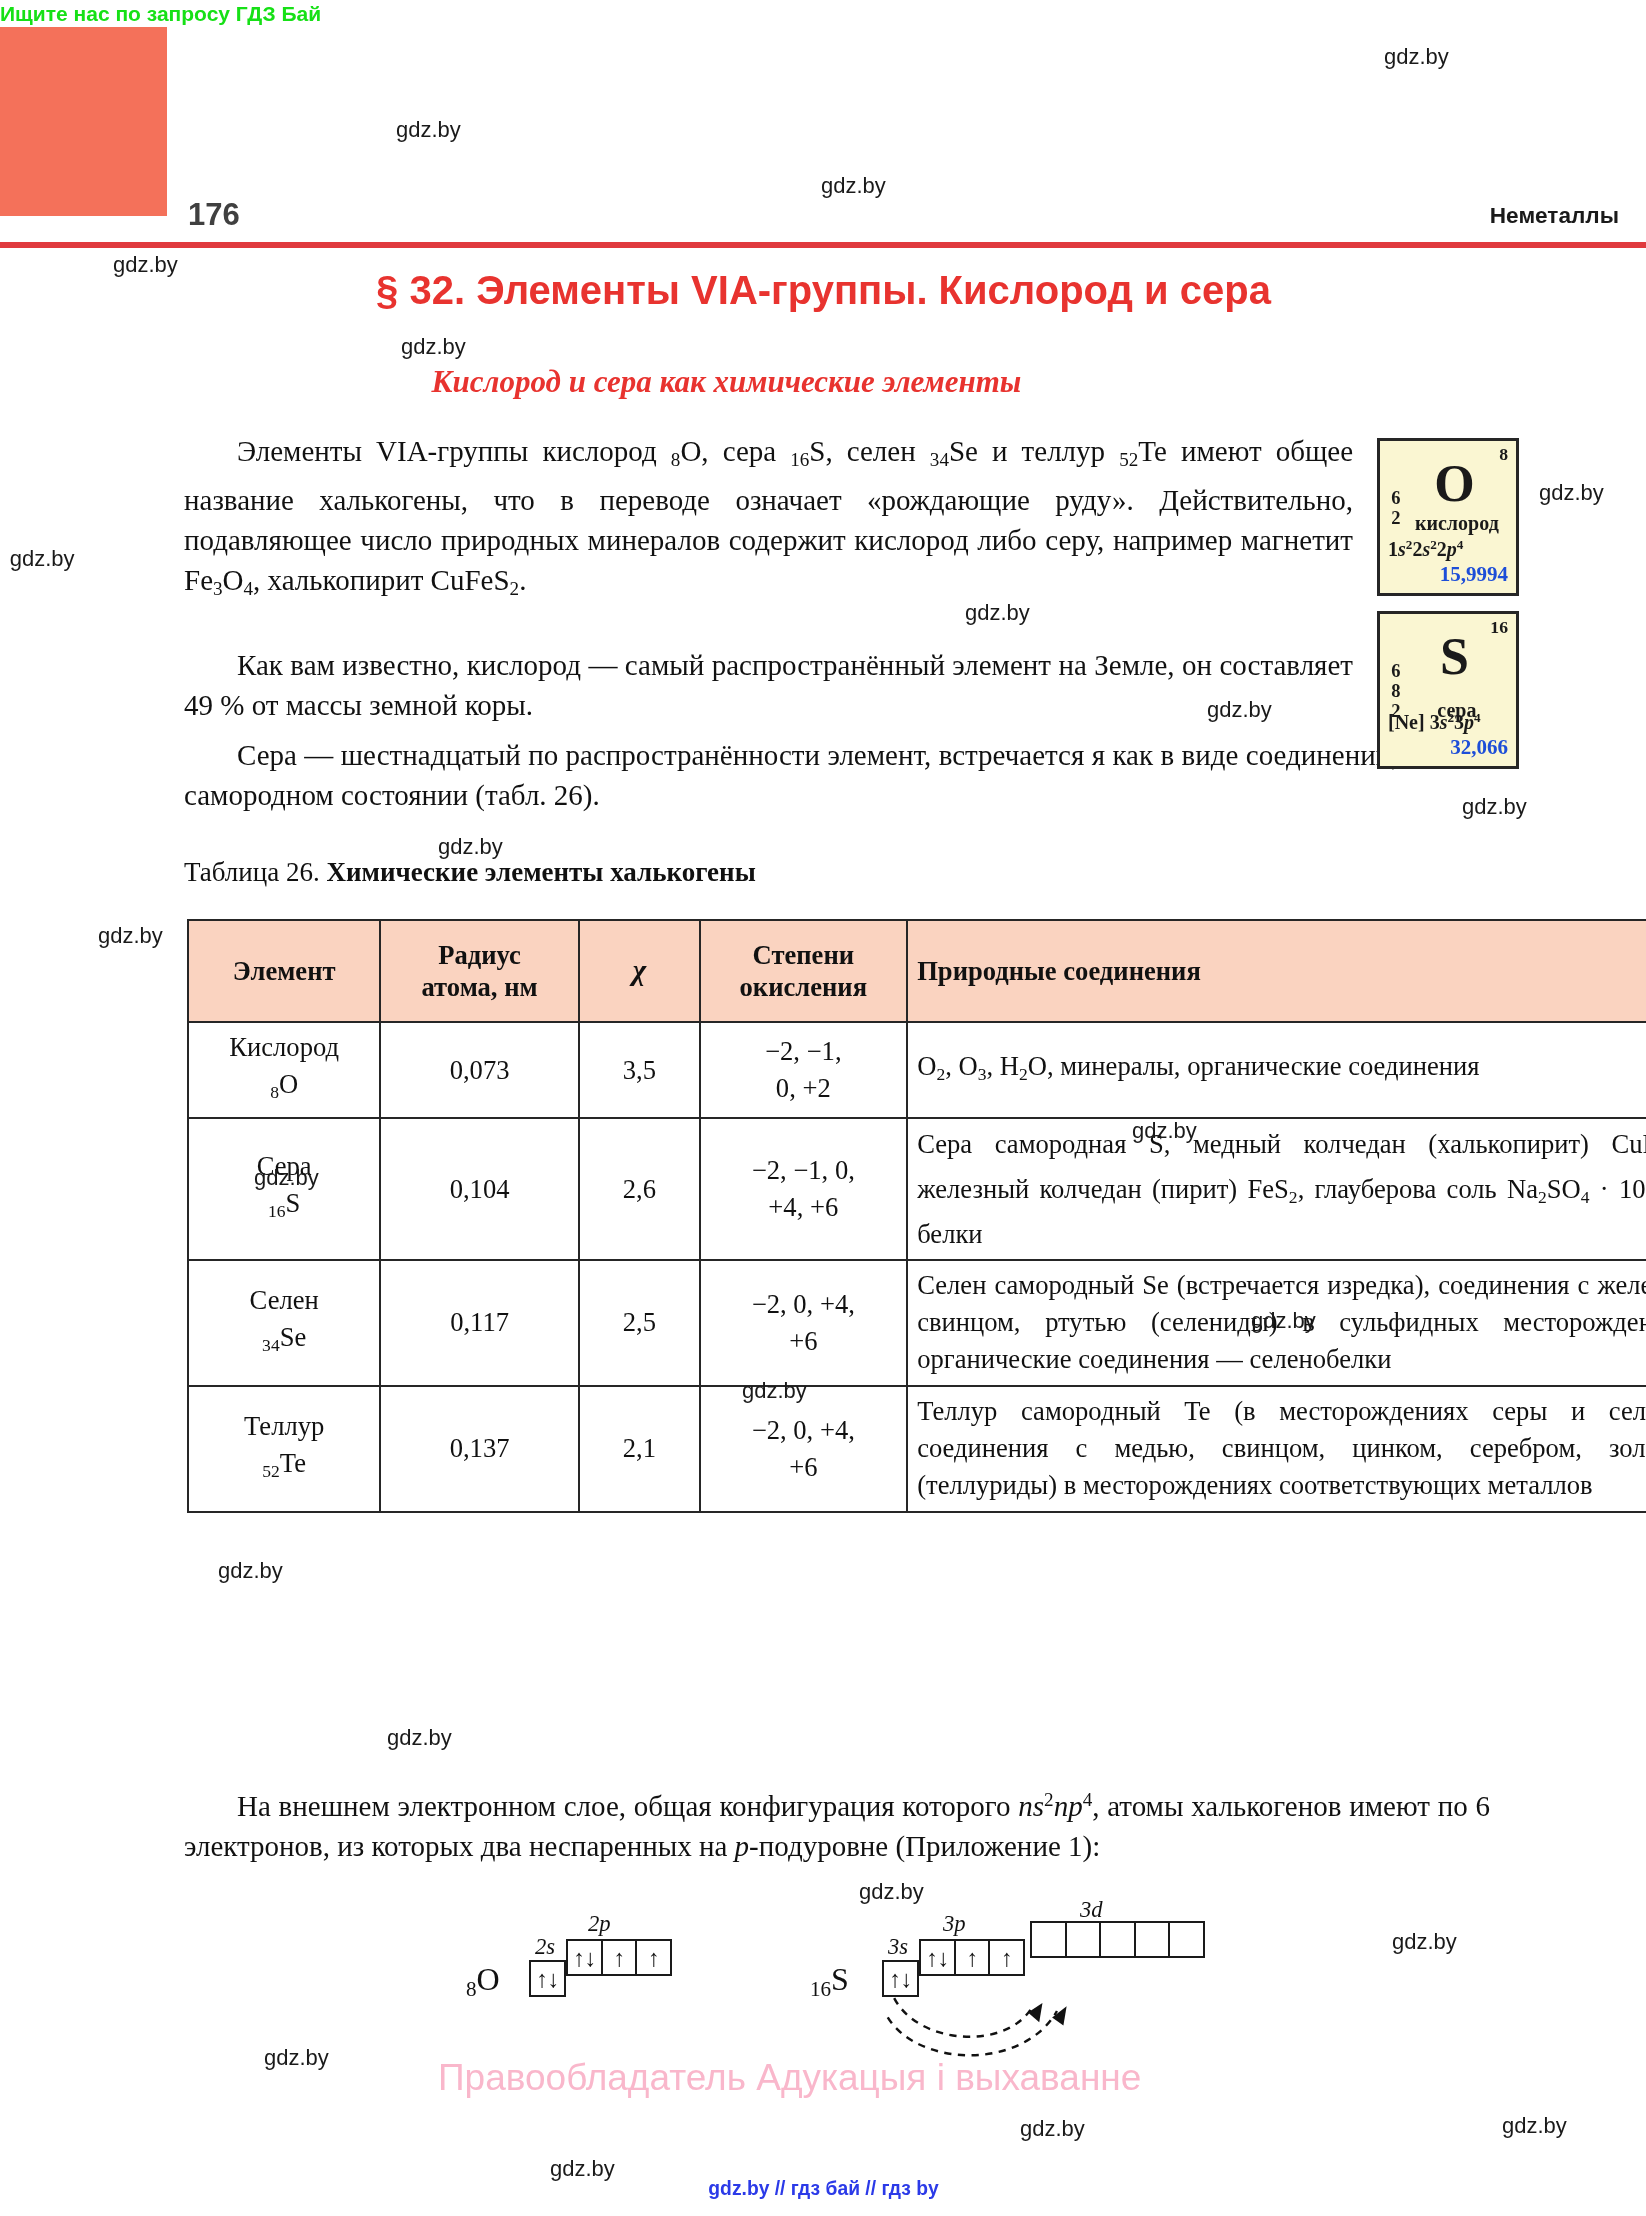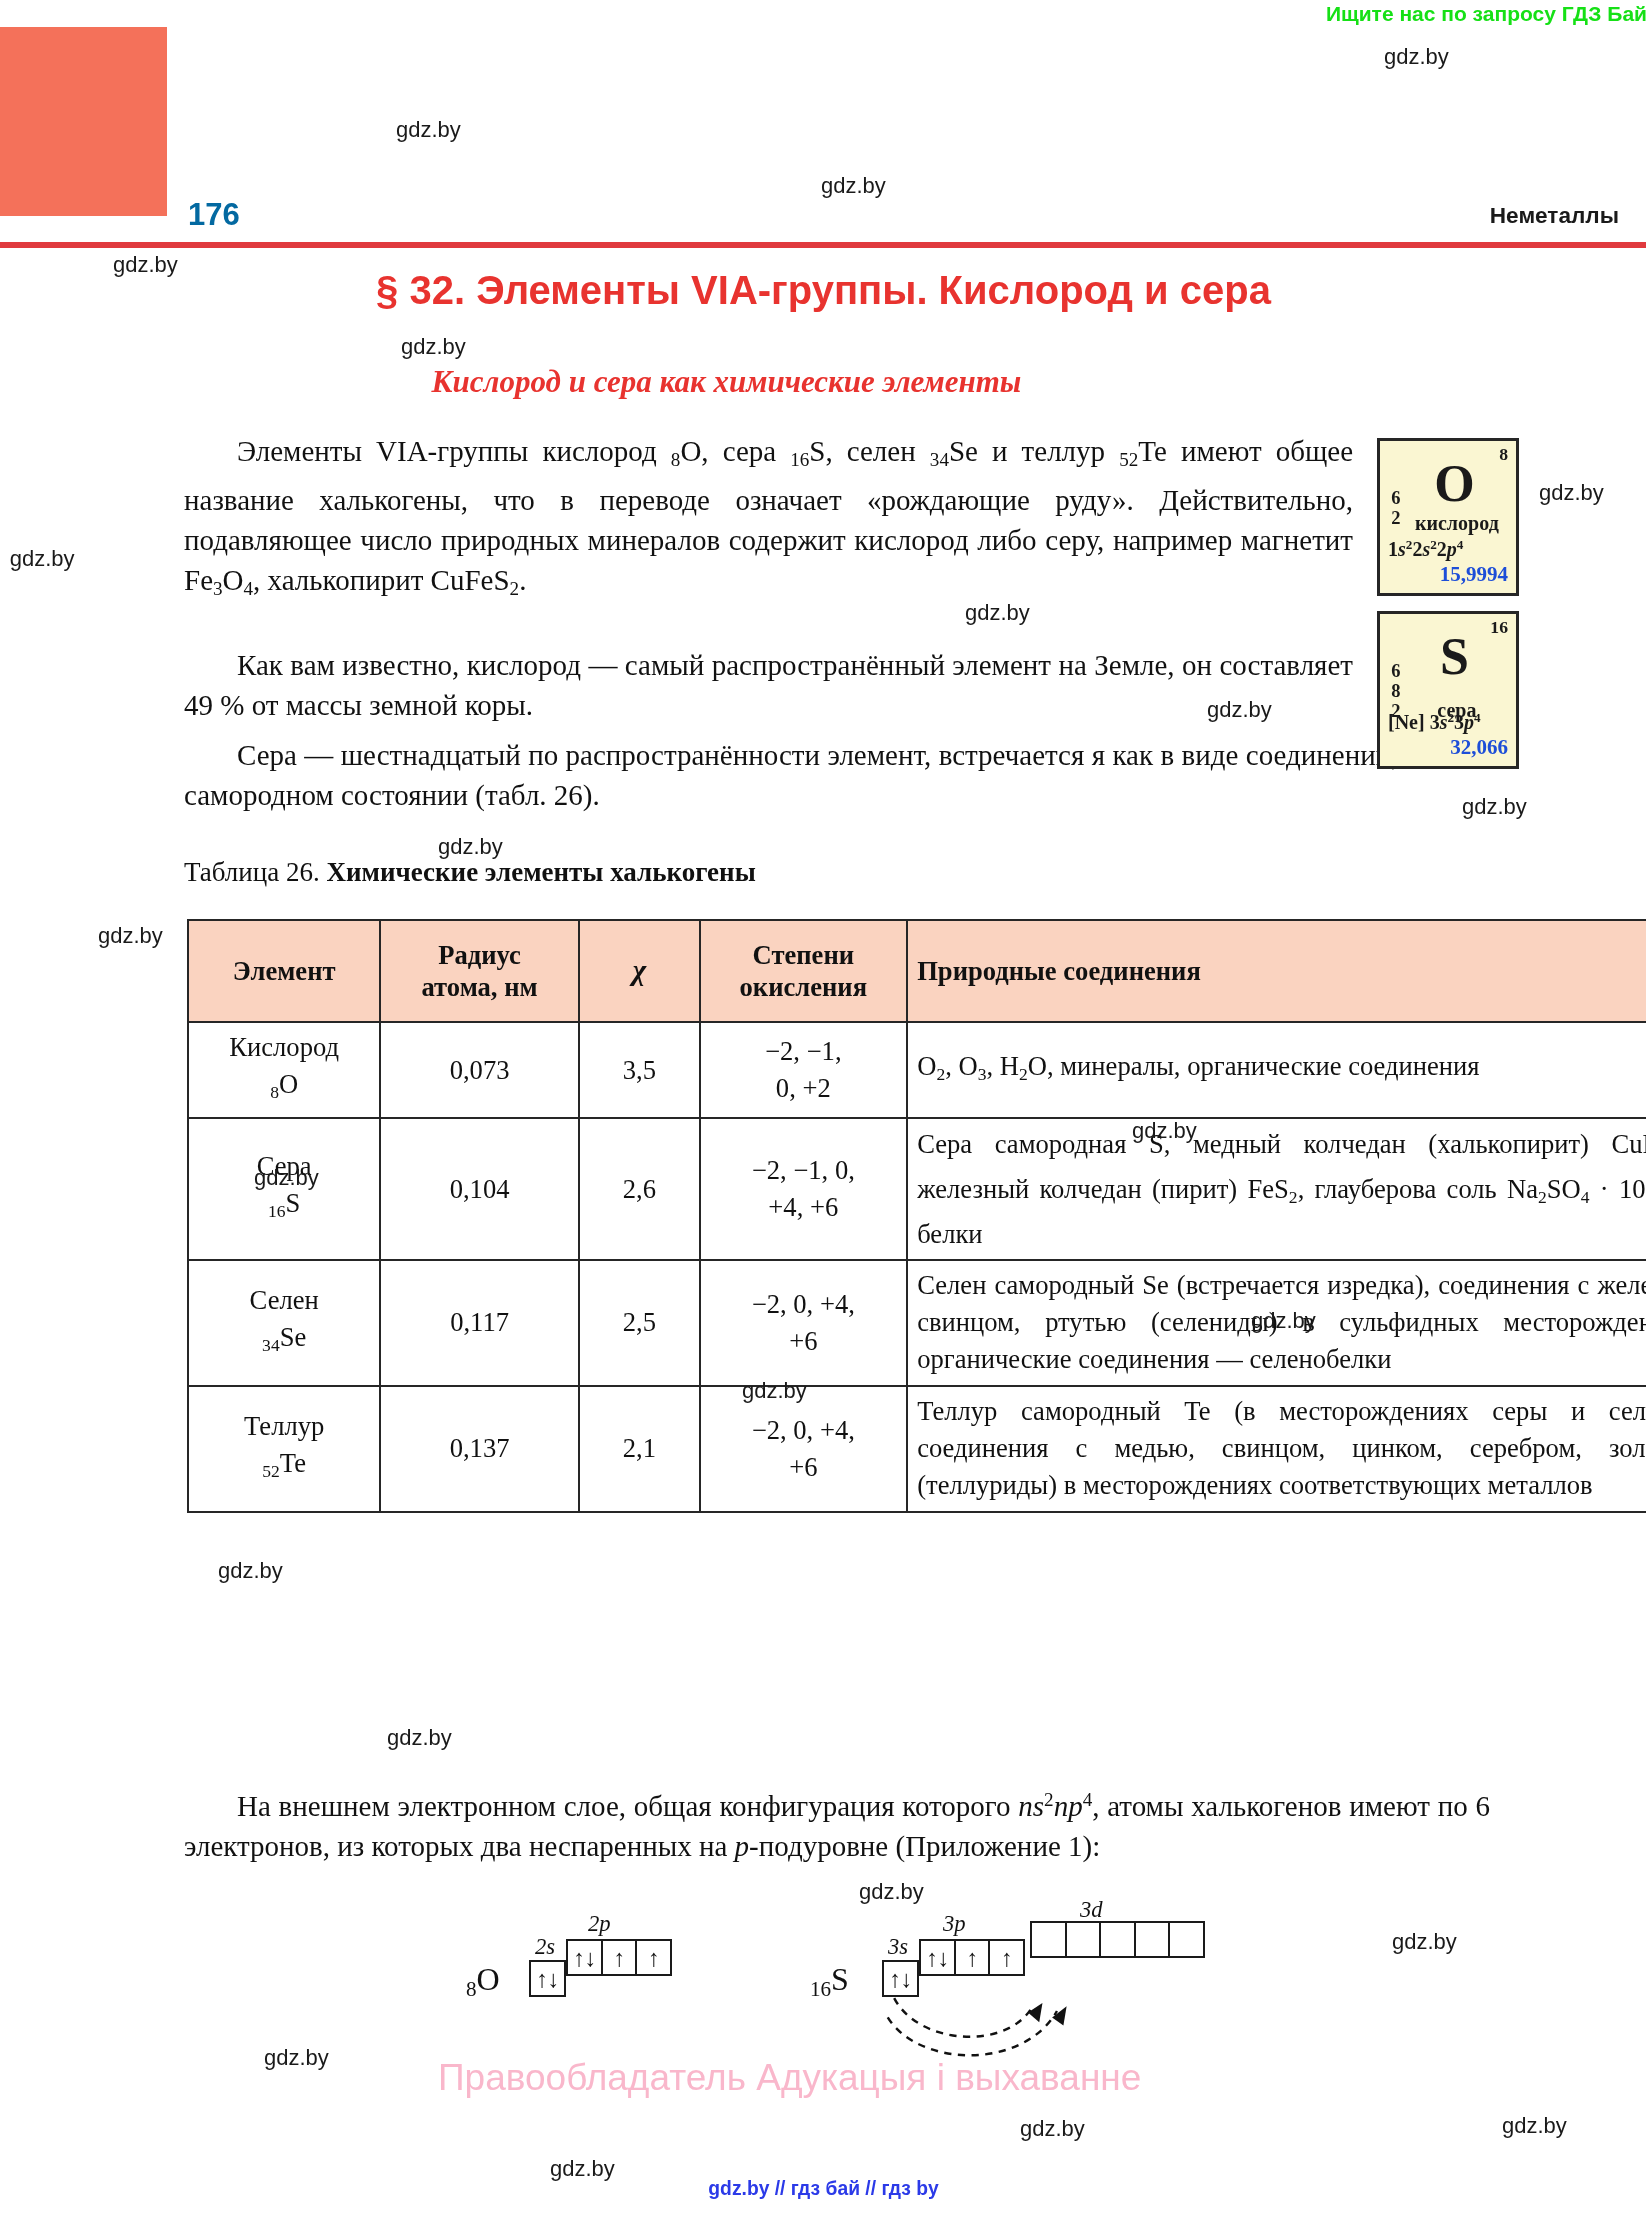--- a/index.html
+++ b/index.html
@@ -23,21 +23,21 @@
     color: #1a1a1a;
     white-space: nowrap;
     z-index: 40;
     pointer-events: none;
   }
   .wm-top-green {
     position: absolute;
     top: 2.4px;
     left: 0;
     width: 1647px;
-    text-align: right;
+    text-align: left;
     font-family: "Liberation Sans", sans-serif;
     font-size: 21px;
     font-weight: 600;
     color: #16e016;
     z-index: 60;
   }
   .wm-pink {
     position: absolute;
     left: 438px;
     top: 2057px;
@@ -69,21 +69,21 @@
     height: 189px;
     background: #f4715a;
   }
   .folio {
     position: absolute;
     left: 188px;
     top: 197px;
     font-family: "Liberation Sans", sans-serif;
     font-size: 31px;
     font-weight: 700;
-    color: #0369a1;
+    color: #404040;
   }
   .running-title {
     position: absolute;
     right: 28px;
     top: 203px;
     font-family: "Liberation Sans", sans-serif;
     font-size: 22.6px;
     font-weight: 700;
     color: #1a1a1a;
   }

